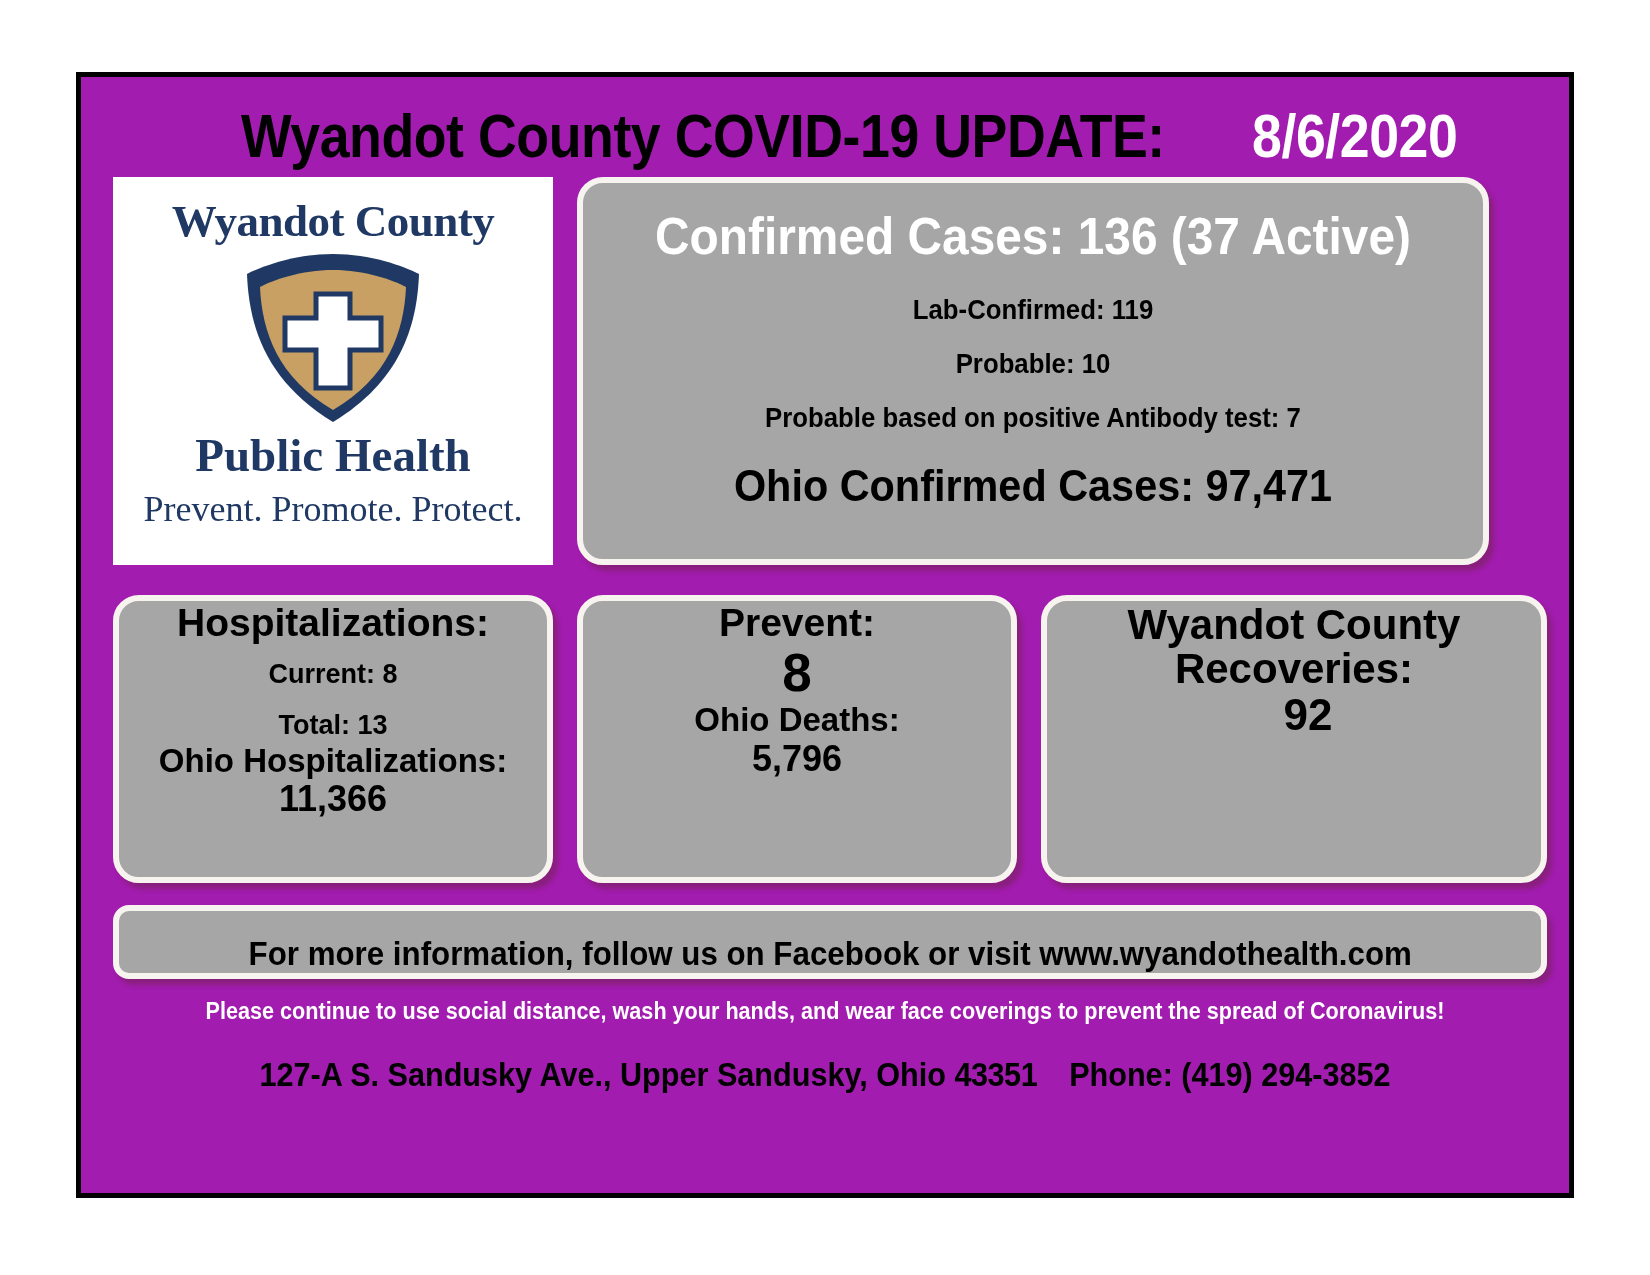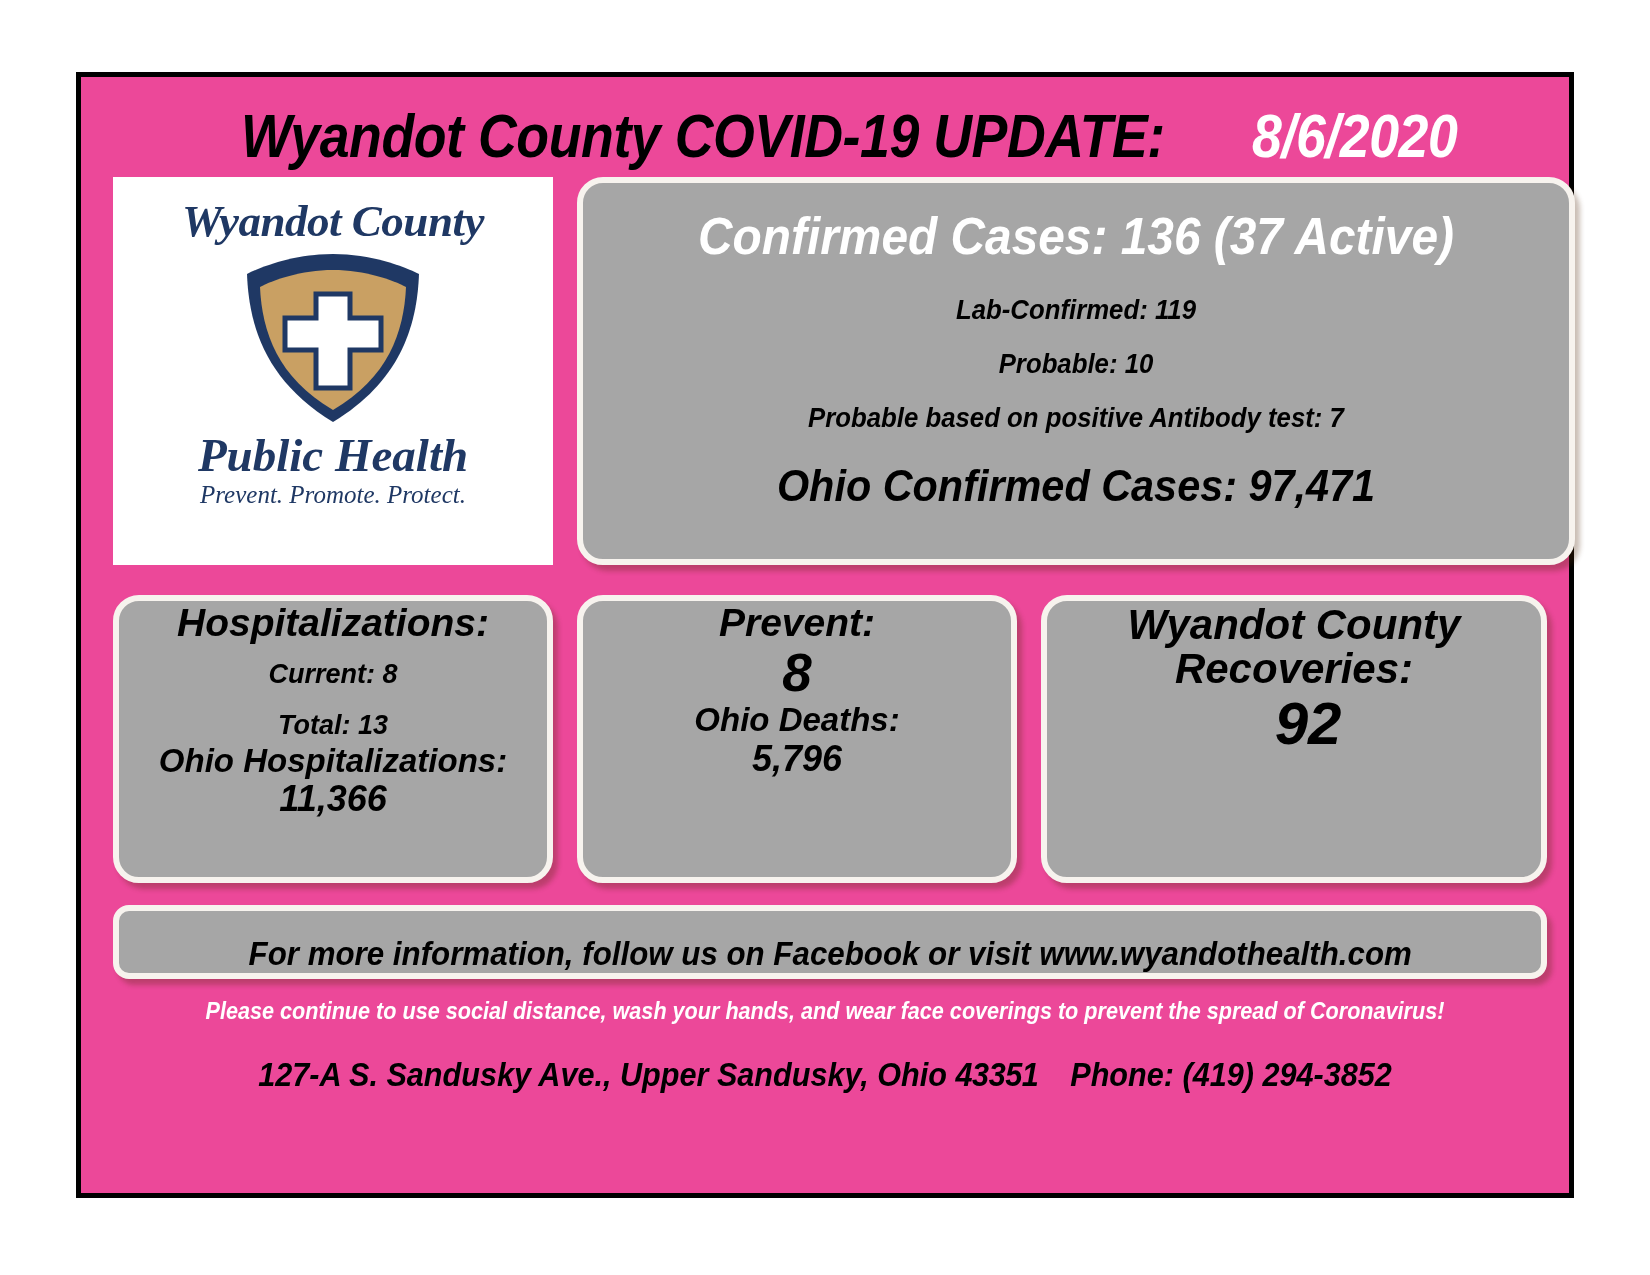--- a/index.html
+++ b/index.html
@@ -14,24 +14,23 @@
     overflow: hidden;
   }
 
   
   .poster {
     position: absolute;
     left: 76px;
     top: 72px;
     width: 1498px;
     height: 1126px;
-    background: #ec4899;
+    background: #a21caf;
     border: 5px solid #000000;
     box-sizing: border-box;
-    font-style: italic;
   }
 
   
   .title-row {
     position: absolute;
     left: 0;
     top: 24px;
     width: 100%;
     text-align: center;
     white-space: nowrap;
@@ -87,30 +86,30 @@
     font-family: "Liberation Serif", serif;
     font-weight: bold;
     color: #1F3864;
     font-size: 47px;
     line-height: 1;
     text-align: right;
   }
   .logo-tag {
     font-family: "Liberation Serif", serif;
     color: #1F3864;
-    font-size: 25px;
+    font-size: 36px;
     line-height: 1.15;
-    margin-top: 2px;
+    margin-top: 10px;
   }
 
   
   .cc-card {
     left: 496px;
     top: 100px;
-    width: 998px;
+    width: 912px;
     height: 388px;
     padding: 26px 22px 10px;
     text-align: center;
   }
   .cc-head {
     font-family: "Liberation Sans Narrow", "Liberation Sans", sans-serif;
     font-weight: bold;
     font-size: 52px;
     color: #ffffff;
     transform: scaleX(0.92);
@@ -173,21 +172,21 @@
     line-height: 1.1;
   }
   .stat-num {
     font-family: "Liberation Sans", sans-serif;
     font-weight: bold;
     font-size: 53px;
     color: #000000;
     line-height: 1.1;
   }
   .stat-num.small { font-size: 36px; font-weight: bold; }
-  .stat-num.big { font-size: 60px; margin-left: 28px; }
+  .stat-num.big { font-size: 44px; margin-left: 28px; }
 
   
   .info-bar {
     left: 32px;
     top: 828px;
     width: 1434px;
     height: 74px;
     display: flex;
     align-items: flex-end;
     justify-content: center;

